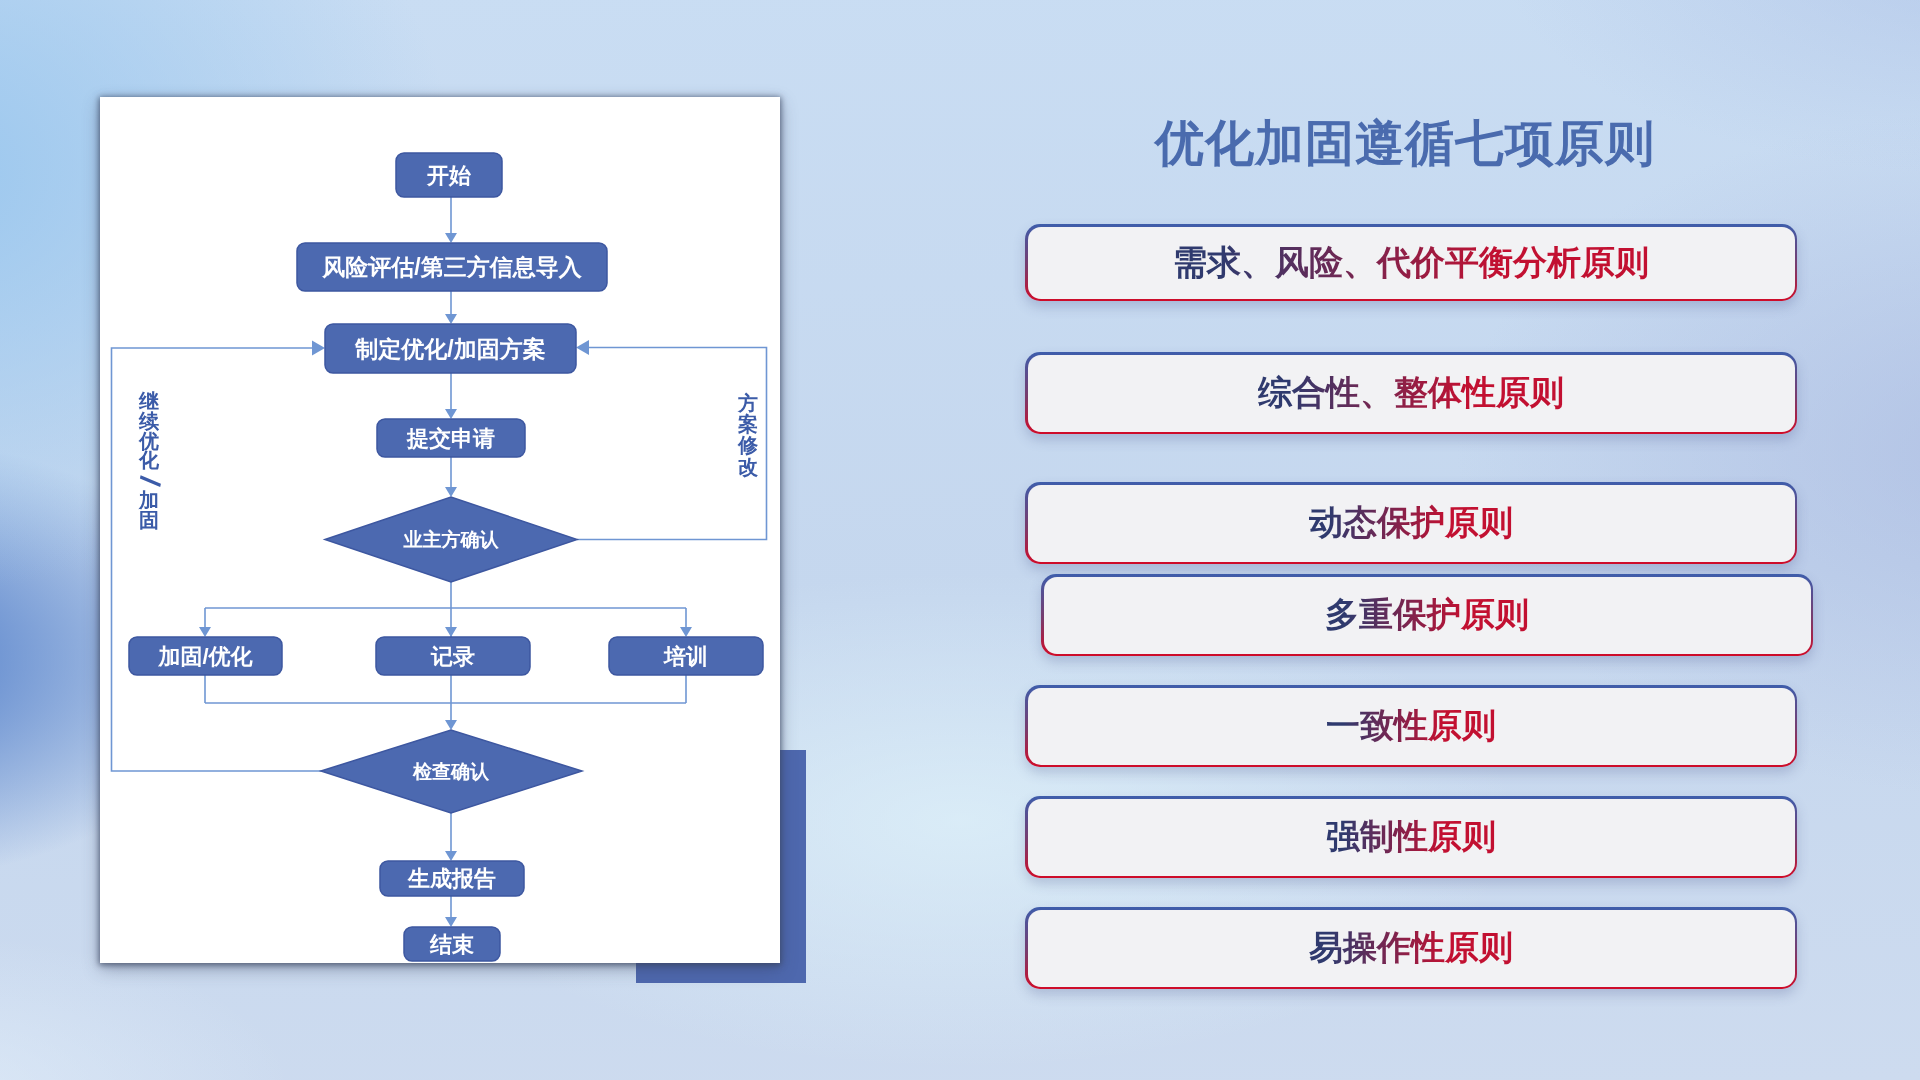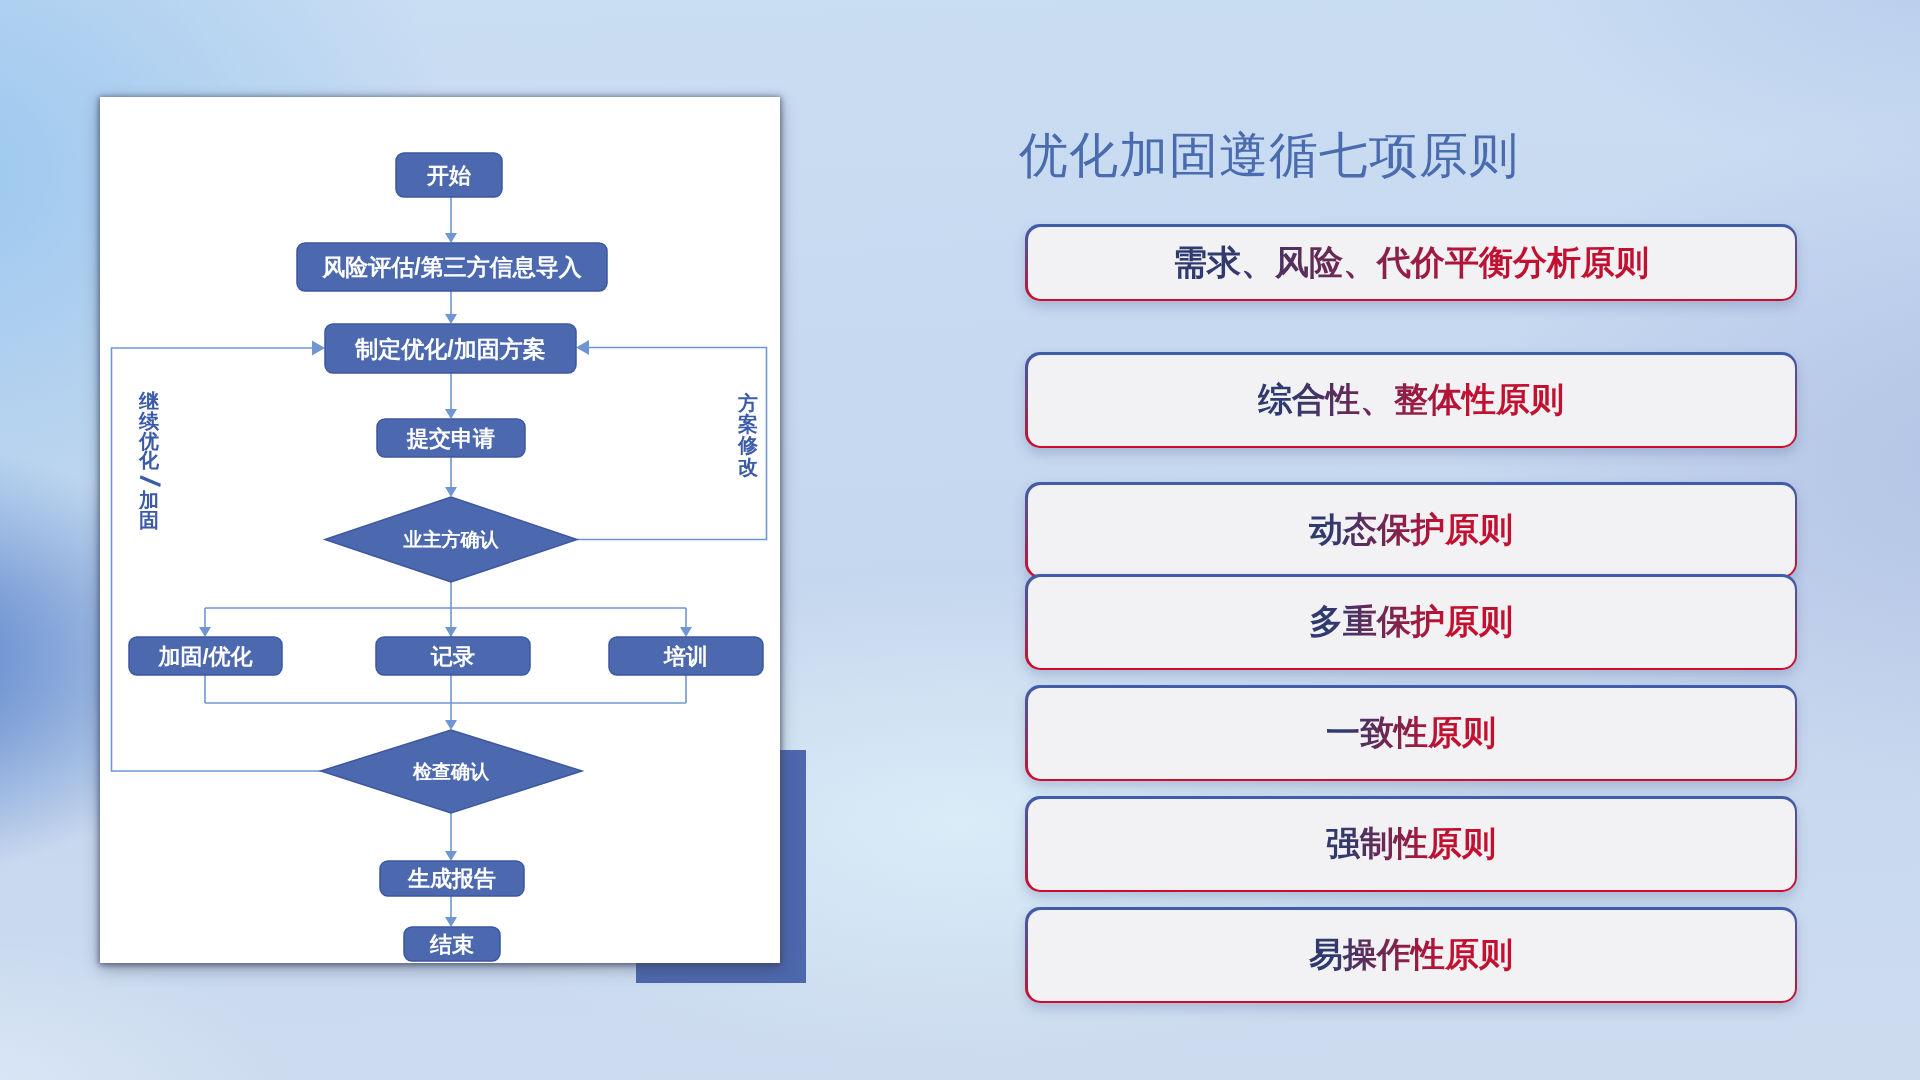--- a/index.html
+++ b/index.html
@@ -20,31 +20,31 @@
     box-shadow:0 1px 6px 1px rgba(58,68,95,0.75), 0 6px 16px rgba(58,68,95,0.38);text-align:center;}
   .flow-card svg{position:absolute;left:0;top:0;}
   .vlabel{position:absolute;width:24px;font-weight:bold;font-size:20px;color:#3b5ba8;
     line-height:19.8px;text-align:center;}
   .vlabel span{display:block;}
   .vlabel span.rot{transform:rotate(102deg) scale(1.45);}
   .vlabel.left{left:137px;top:392px;}
   .vlabel.right{left:736px;top:393px;line-height:21.2px;}
   
   .right-panel{position:absolute;left:1025px;top:0;width:772px;height:1080px;}
-  .panel-title{position:absolute;left:-6px;top:111px;width:772px;
-    font-size:49px;font-weight:normal;color:#4a6bae;letter-spacing:1px;white-space:nowrap;margin-top:12px;}
-  .principle{position:absolute;left:0;width:772px;height:96px;border-radius:15px;
+  .panel-title{position:absolute;left:-6px;top:111px;width:772px;text-align:center;
+    font-size:49px;font-weight:bold;color:#4a6bae;letter-spacing:1px;white-space:nowrap;}
+  .principle{position:absolute;left:0;width:772px;height:82px;border-radius:15px;
     background:linear-gradient(180deg,#3e5dab 0%,#7a3a6b 55%,#d00b28 100%);
     box-shadow:0 6px 12px rgba(70,85,140,0.25);}
   .principle .inner{position:absolute;left:2.5px;top:2.5px;right:2.5px;bottom:2.5px;border-radius:13px;
     background:#f2f2f4;display:flex;align-items:center;justify-content:center;}
   .principle .txt{font-size:34px;font-weight:bold;white-space:nowrap;
     background:linear-gradient(90deg,#2f3a6e 0%,#2f3a6e 10%,#c21031 68%,#c21031 100%);
     -webkit-background-clip:text;background-clip:text;color:transparent;}
-  .p1{top:224px;height:77px;} .p2{top:352px;} .p3{top:482px;} .p4{top:574px;}
+  .p1{top:224px;height:77px;} .p2{top:352px;} .p3{top:482px;} .p4{top:574px;margin-left:16px;}
   .p5{top:685px;} .p6{top:796px;} .p7{top:907px;}
   
   .node-label{font-family:"Liberation Sans",sans-serif;font-weight:bold;fill:#ffffff;}
 </style>
 </head>
 <body>
 
 <div class="stage">
 
   <div class="accent-square"></div>

